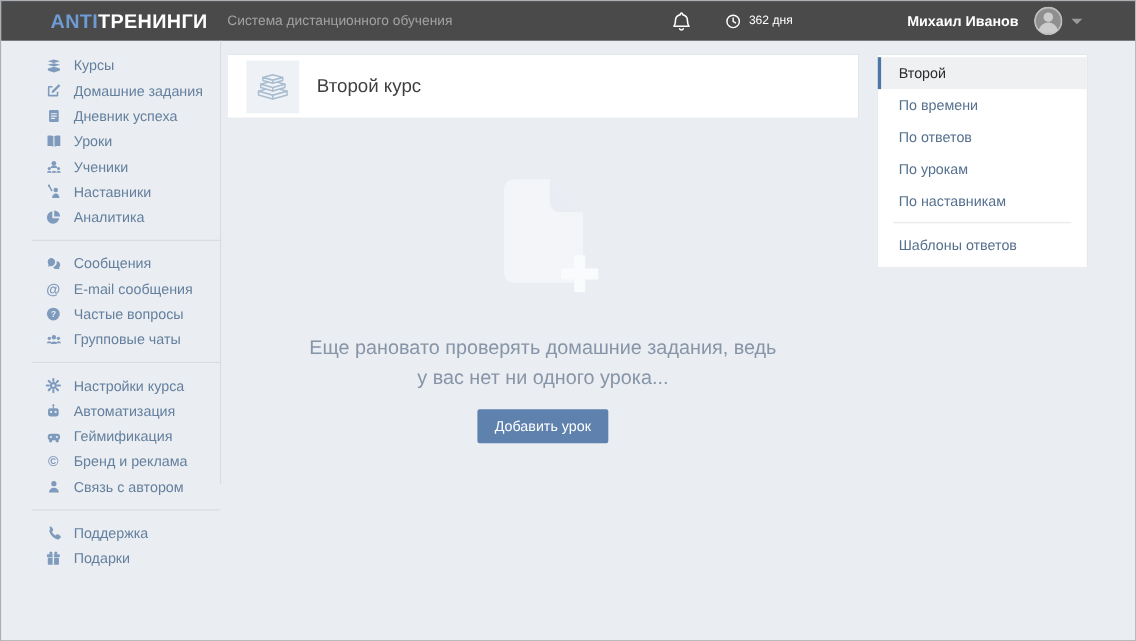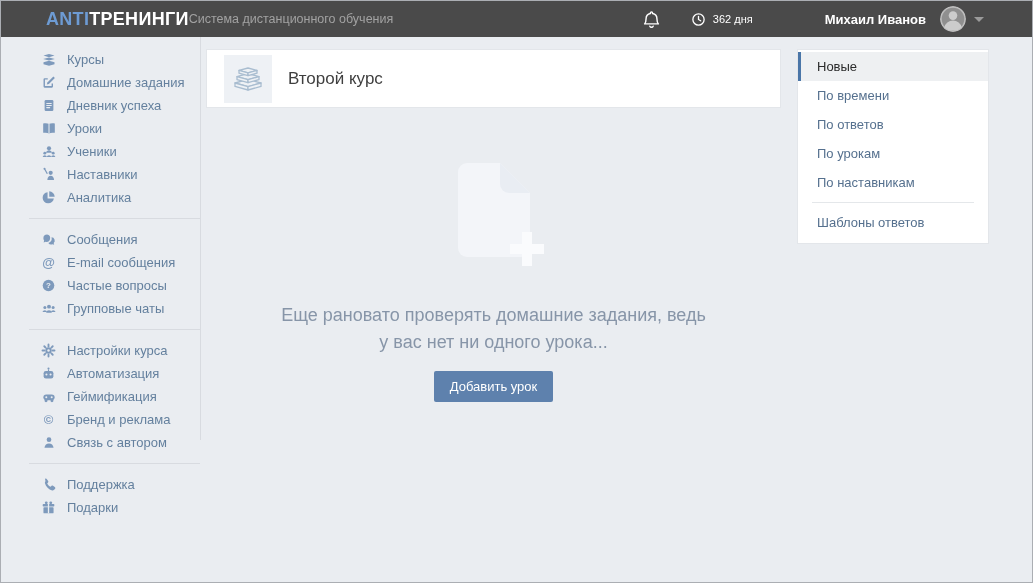--- a/index.html
+++ b/index.html
@@ -11,27 +11,27 @@
   }
 
   
   .topbar{
     height:36px; background:#4a4a4a; display:flex; align-items:center;
     padding:0 48px 0 45px;
   }
   .logo{ font-size:18px; font-weight:bold; letter-spacing:.3px; cursor:pointer; white-space:nowrap;}
   .logo .lg-a{ color:#6d9bd3; }
   .logo .lg-b{ color:#ffffff; }
-  .topbar .subtitle{ color:#a2a2a2; font-size:12.5px; }
+  .topbar .subtitle{ color:#a2a2a2; font-size:12.5px; margin-left:18px; }
   .topbar .spacer{ flex:1; }
   .icon-btn{ display:inline-flex; align-items:center; cursor:pointer; }
   .bell-wrap{ margin-right:30px; }
   .days{ display:inline-flex; align-items:center; gap:7px; color:#ffffff;
          font-size:11px; margin-right:72px; cursor:pointer; }
-  .uname{ color:#ffffff; font-size:13px; font-weight:bold; margin-right:14px; cursor:pointer; white-space:nowrap;}
+  .uname{ color:#ffffff; font-size:13px; font-weight:bold; margin-right:14px; cursor:pointer; white-space:nowrap;margin-left:32px;}
   .avatar{ width:26px; height:26px; border-radius:50%; overflow:hidden; display:inline-block; cursor:pointer; }
   .caret{ width:0; height:0; border-left:5px solid transparent; border-right:5px solid transparent;
           border-top:5px solid #9a9a9a; margin-left:8px; cursor:pointer; }
 
   
   .body-row{ display:flex; height:403px; }
 
   
   .sidebar{ width:200px; border-right:1px solid #d8dbe0; padding-top:11px; flex:none; }
   .s-item{ display:flex; align-items:center; height:23px; padding-left:39px; cursor:pointer; }
@@ -345,21 +345,21 @@
         <p class="empty-msg">
           <span>Еще рановато проверять домашние задания, ведь</span><br>
           <span>у вас нет ни одного урока...</span>
         </p>
         <button class="add-btn">Добавить урок</button>
       </div>
 
     </main>
 
     <aside class="rpanel">
-      <div class="r-item selected">Новые</div>
+      <div class="r-item selected">Второй</div>
       <div class="r-item">По времени</div>
       <div class="r-item">По ответов</div>
       <div class="r-item">По урокам</div>
       <div class="r-item">По наставникам</div>
       <div class="r-div"></div>
       <div class="r-item">Шаблоны ответов</div>
     </aside>
 
   </div>
 </div>

